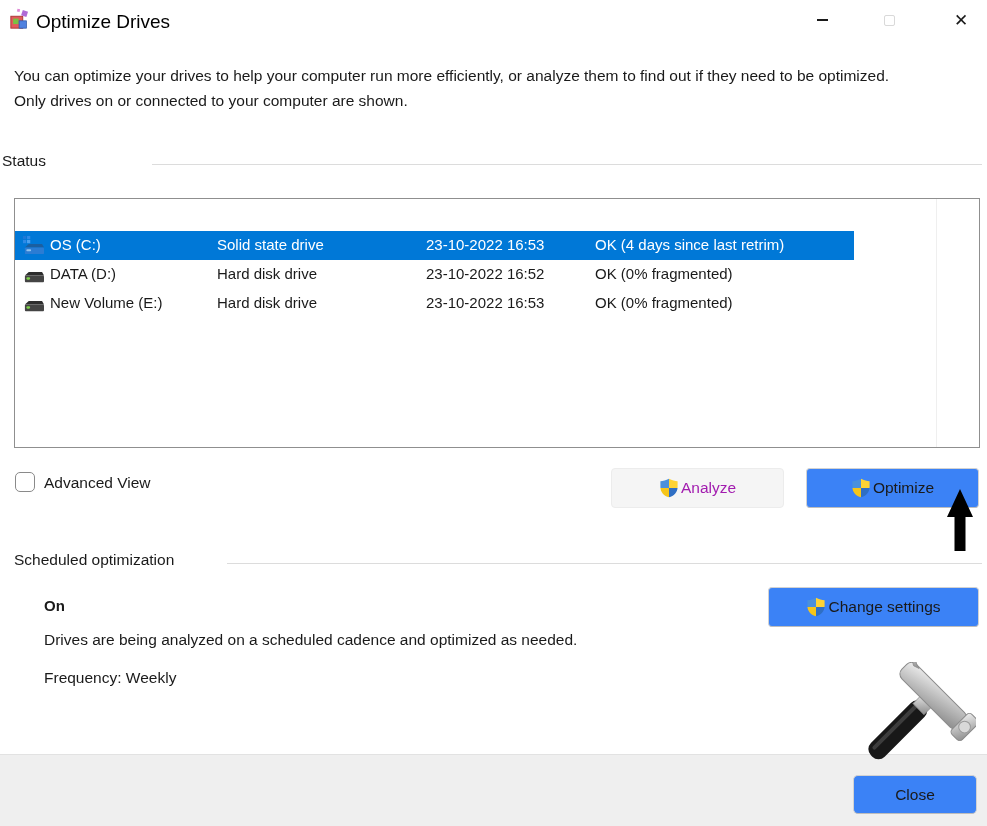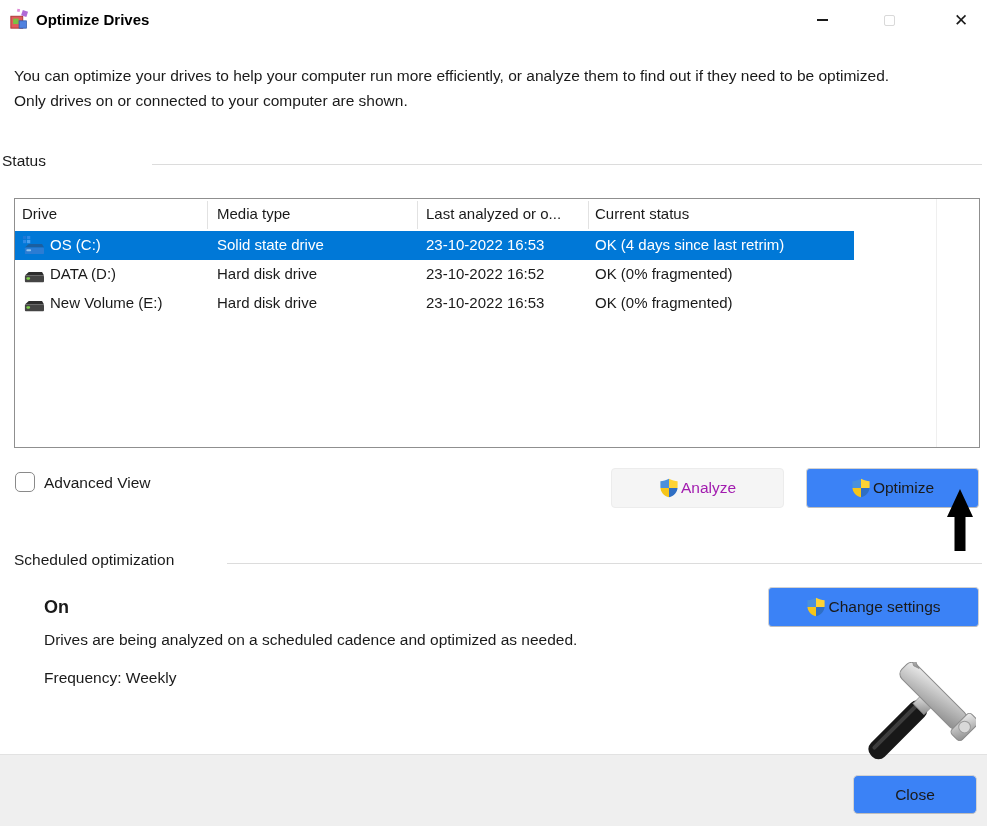--- a/index.html
+++ b/index.html
@@ -7,21 +7,21 @@
   body {
     font-family:"Liberation Sans", sans-serif;
     background:#ffffff; color:#1a1a1a; position:relative; overflow:hidden;
     font-size:15px;
   }
   .abs { position:absolute; }
 
   
   .titlebar { left:0; top:0; width:987px; height:40px; }
   .app-icon { left:9px; top:8px; width:22px; height:22px; }
-  .win-title { left:36px; top:11px; font-size:15px; color:#000;font-weight:bold; }
+  .win-title { left:36px; top:11px; font-size:19px; color:#000; }
   .win-btn { top:0; width:46px; height:40px; display:flex; align-items:center; justify-content:center; cursor:default; }
   .btn-min { left:799px; }
   .btn-min .dash { width:11px; height:1.6px; background:#1a1a1a; }
   .btn-max { left:866px; }
   .btn-max .sq { width:11px; height:11px; border:1.4px solid #d9d9d9; border-radius:2px; }
   .btn-close { left:938px; font-size:17px; color:#1a1a1a; }
 
   .intro { left:14px; top:63px; width:905px; line-height:25px; font-size:15.5px; }
 
   .group-label { font-size:15.5px; color:#1a1a1a; }
@@ -51,21 +51,21 @@
   .btn-disabled { background:#f5f5f5; border:1px solid #ececec; color:#a21caf; }
   .btn-analyze { left:611px; top:468px; width:173px; height:40px; }
   .btn-optimize { left:806px; top:468px; width:173px; height:40px; }
   .btn-change { left:768px; top:587px; width:211px; height:40px; }
   .btn-close-bottom { left:853px; top:775px; width:124px; height:39px; border-radius:5px; }
   .shield { width:20px; height:20px; flex:0 0 auto; }
 
   .arrow-cursor { left:946px; top:489px; width:28px; height:64px; }
 
   
-  .sched-state { left:44px; top:597px; font-weight:bold; font-size:18px; }
+  .sched-state { left:44px; top:597px; font-weight:bold; font-size:15px; }
   .sched-desc { left:44px; top:631px; font-size:15.5px; }
   .sched-freq { left:44px; top:669px; font-size:15.5px; }
 
   
   .footer { left:0; top:754px; width:987px; height:72px; background:#efefef; border-top:1px solid #e2e2e2; }
   .hammer { left:848px; top:662px; width:128px; height:112px; z-index:5; }
 </style>
 </head>
 <body>
 
@@ -102,29 +102,20 @@
     </div>
 </div>
 
 <div class="abs intro">You can optimize your drives to help your computer run more efficiently, or analyze them to find out if they need to be optimized. Only drives on or connected to your computer are shown.</div>
 
 <div class="abs group-label" style="left:2px; top:152px;">Status</div>
 <div class="abs hrule" style="left:152px; top:164px; width:830px;"></div>
 
 <div class="abs drive-table">
   <div class="tbl-inner">
-    <div class="tbl-header">
-      <span class="th th0">Drive</span>
-      <span class="th th1">Media type</span>
-      <span class="th th2">Last analyzed or o...</span>
-      <span class="th th3">Current status</span>
-      <span class="vsep" style="left:192px;"></span>
-      <span class="vsep" style="left:402px;"></span>
-      <span class="vsep" style="left:573px;"></span>
-    </div>
     <span class="vsep-long" style="left:921px;"></span>
 
     <div class="tr selected" style="top:32px;">
       <svg class="drive-ico" viewBox="0 0 24 22">
         <rect x="1" y="1" width="3.4" height="3.4" fill="#1e78d7"></rect>
           <rect x="5.2" y="1" width="3.4" height="3.4" fill="#2e8ae6"></rect>
         <rect x="1" y="5.2" width="3.4" height="3.4" fill="#2e8ae6"></rect>
           <rect x="5.2" y="5.2" width="3.4" height="3.4" fill="#4aa0f0"></rect>
         <path d="M3 13 L7 9.5 L21 9.5 L23 13 Z" fill="#1b5fa0"></path>
         <rect x="3" y="13" width="20" height="7" rx="1" fill="#2b7cd3"></rect>

